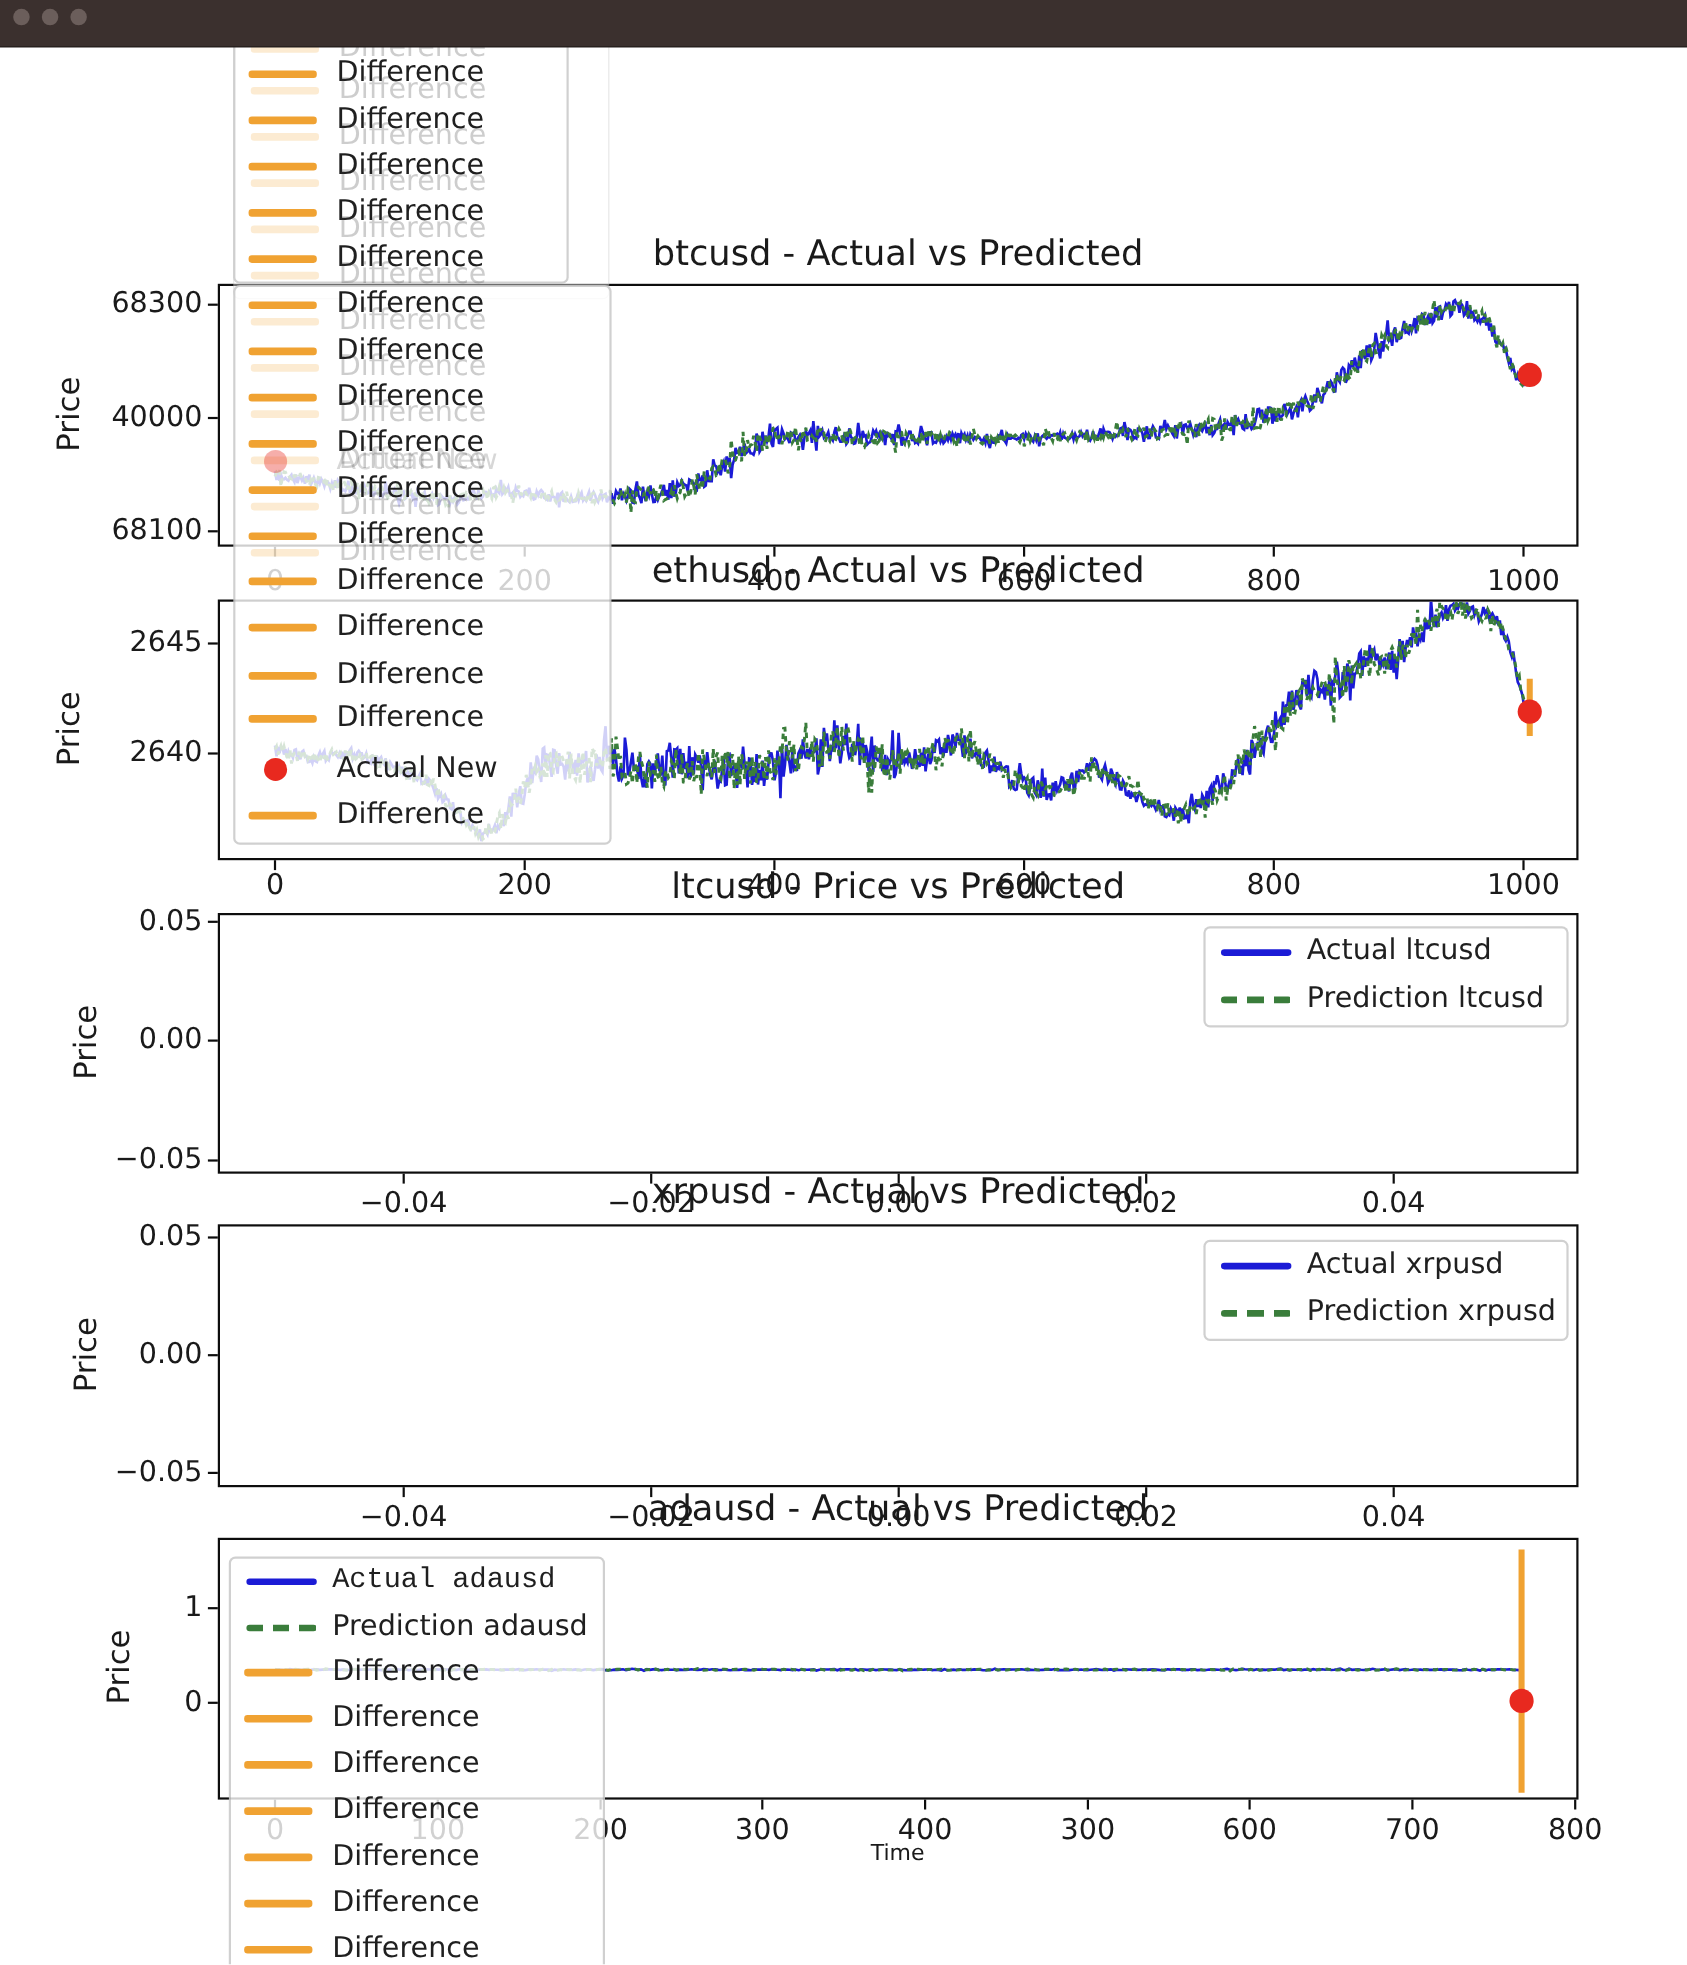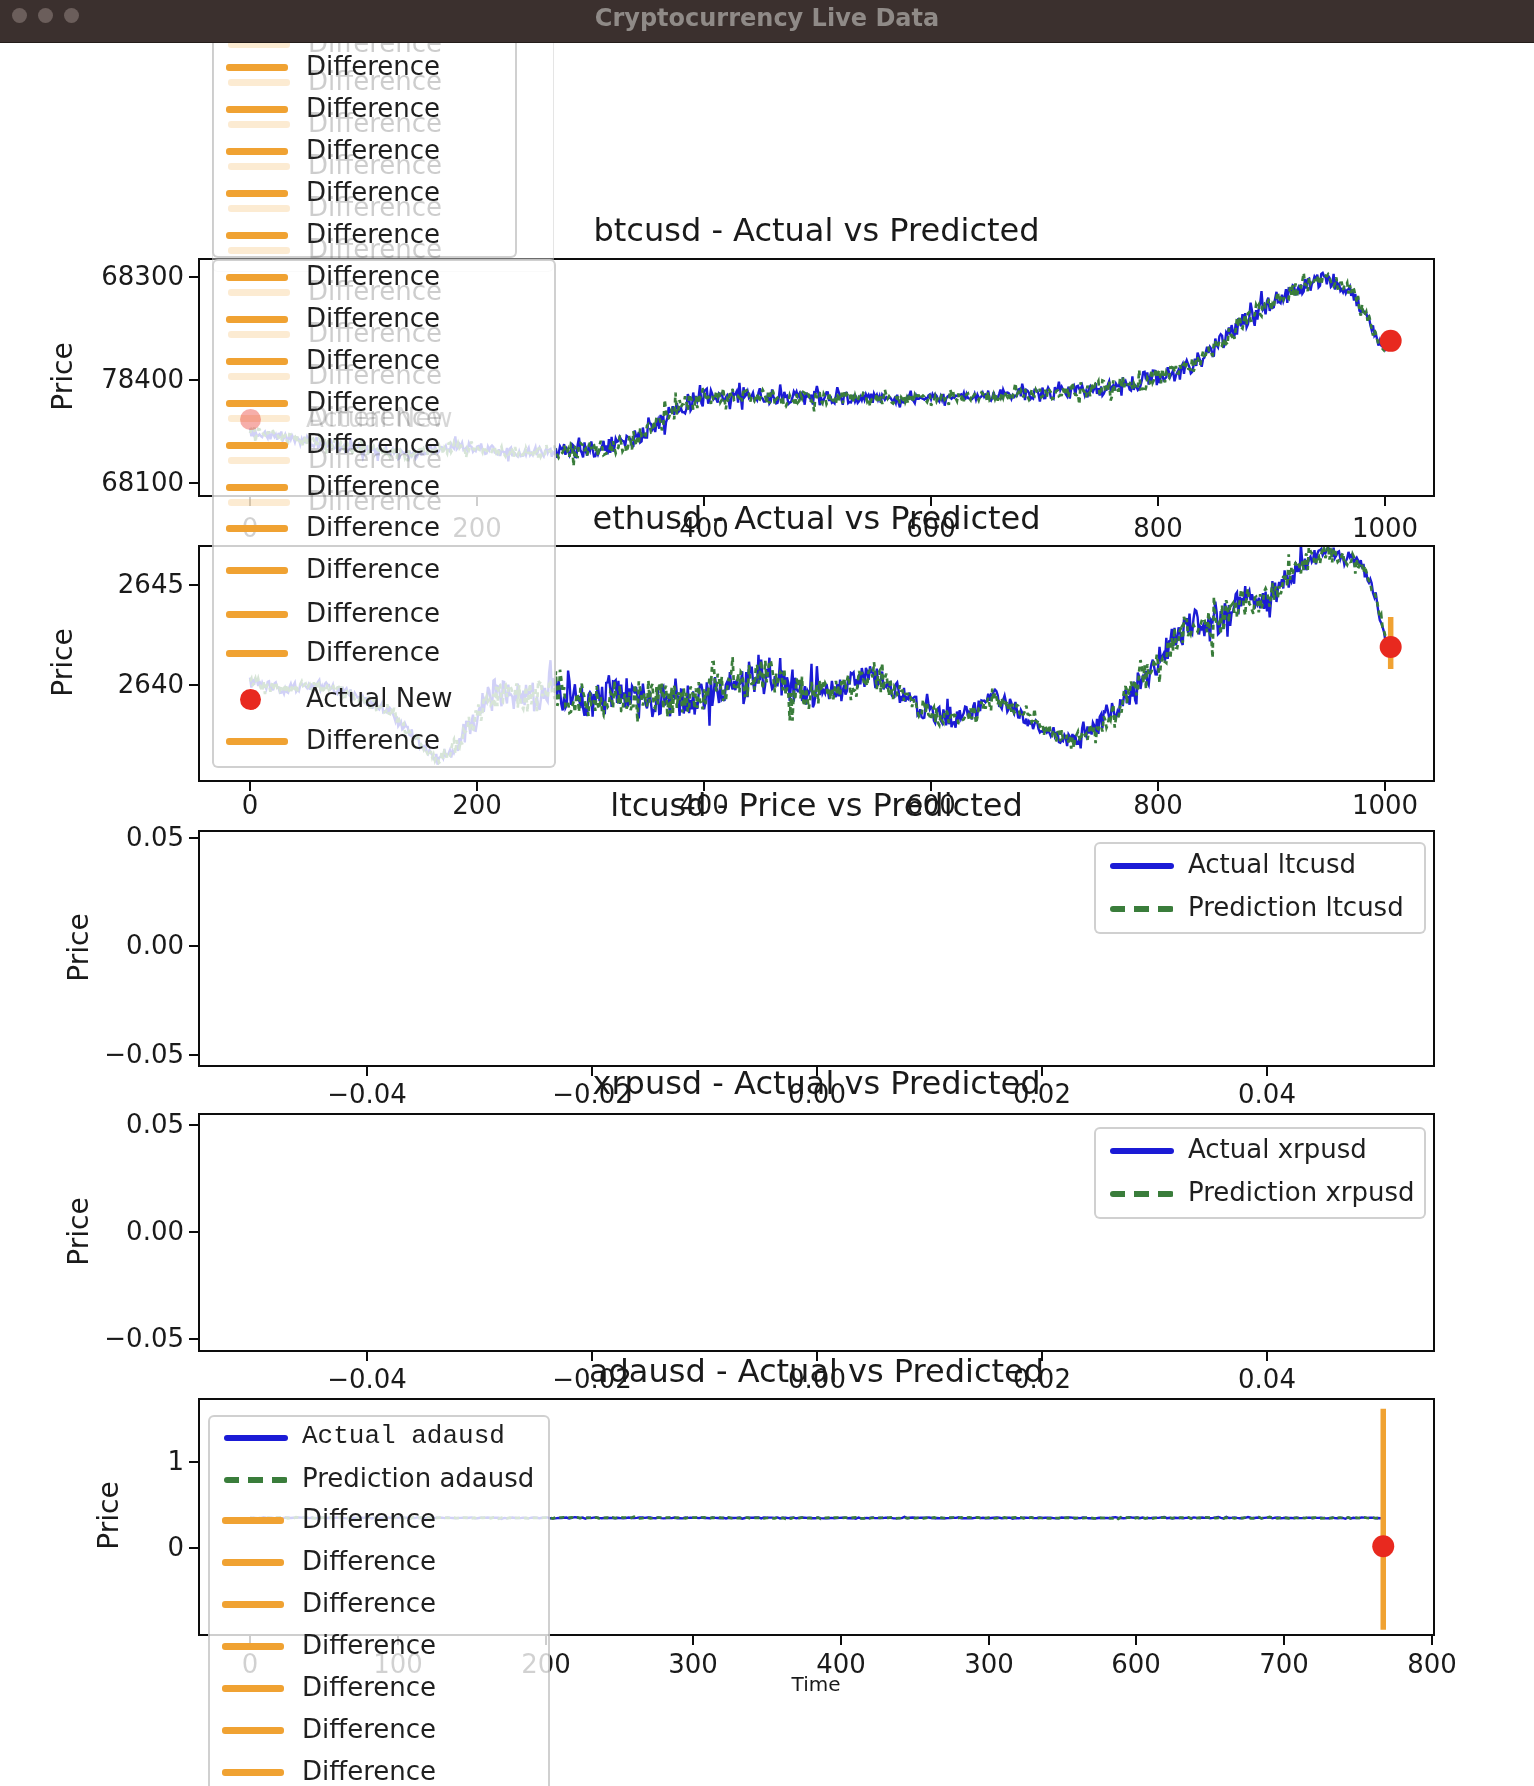--- a/index.html
+++ b/index.html
@@ -29,30 +29,29 @@
   .swatch{position:absolute;border-radius:3px;}
 </style>
 </head>
 <body>
 <div id="app">
 
   <div class="titlebar">
     <span class="tl-dot" style="left:12px"></span>
     <span class="tl-dot" style="left:38px"></span>
     <span class="tl-dot" style="left:64px"></span>
-    <div class="tb-title">Cryptocurrency Live Data</div>
   </div>
 
   <div id="figure">
       <div class="title" style="left: 816.5px; top: 230px;">btcusd - Actual vs Predicted</div>
       <div class="axes" style="left: 198px; top: 258px; width: 1237px; height: 239px;"></div>
       <div class="tickmark" style="left: 189px; top: 276px; width: 9px; height: 2px;"></div>
       <div class="ticklabel ytick" style="left: 72px; top: 261px; width: 112px;">68300</div>
       <div class="tickmark" style="left: 189px; top: 379px; width: 9px; height: 2px;"></div>
-      <div class="ticklabel ytick" style="left: 72px; top: 364px; width: 112px;">78400</div>
+      <div class="ticklabel ytick" style="left: 72px; top: 364px; width: 112px;">40000</div>
       <div class="tickmark" style="left: 189px; top: 482px; width: 9px; height: 2px;"></div>
       <div class="ticklabel ytick" style="left: 72px; top: 467px; width: 112px;">68100</div>
       <div class="tickmark" style="left: 249px; top: 497px; width: 2px; height: 9px;"></div>
       <div class="ticklabel xtick" style="left: 250px; top: 513px;">0</div>
       <div class="tickmark" style="left: 476px; top: 497px; width: 2px; height: 9px;"></div>
       <div class="ticklabel xtick" style="left: 477px; top: 513px;">200</div>
       <div class="tickmark" style="left: 703px; top: 497px; width: 2px; height: 9px;"></div>
       <div class="ticklabel xtick" style="left: 704px; top: 513px;">400</div>
       <div class="tickmark" style="left: 930px; top: 497px; width: 2px; height: 9px;"></div>
       <div class="ticklabel xtick" style="left: 931px; top: 513px;">600</div>

